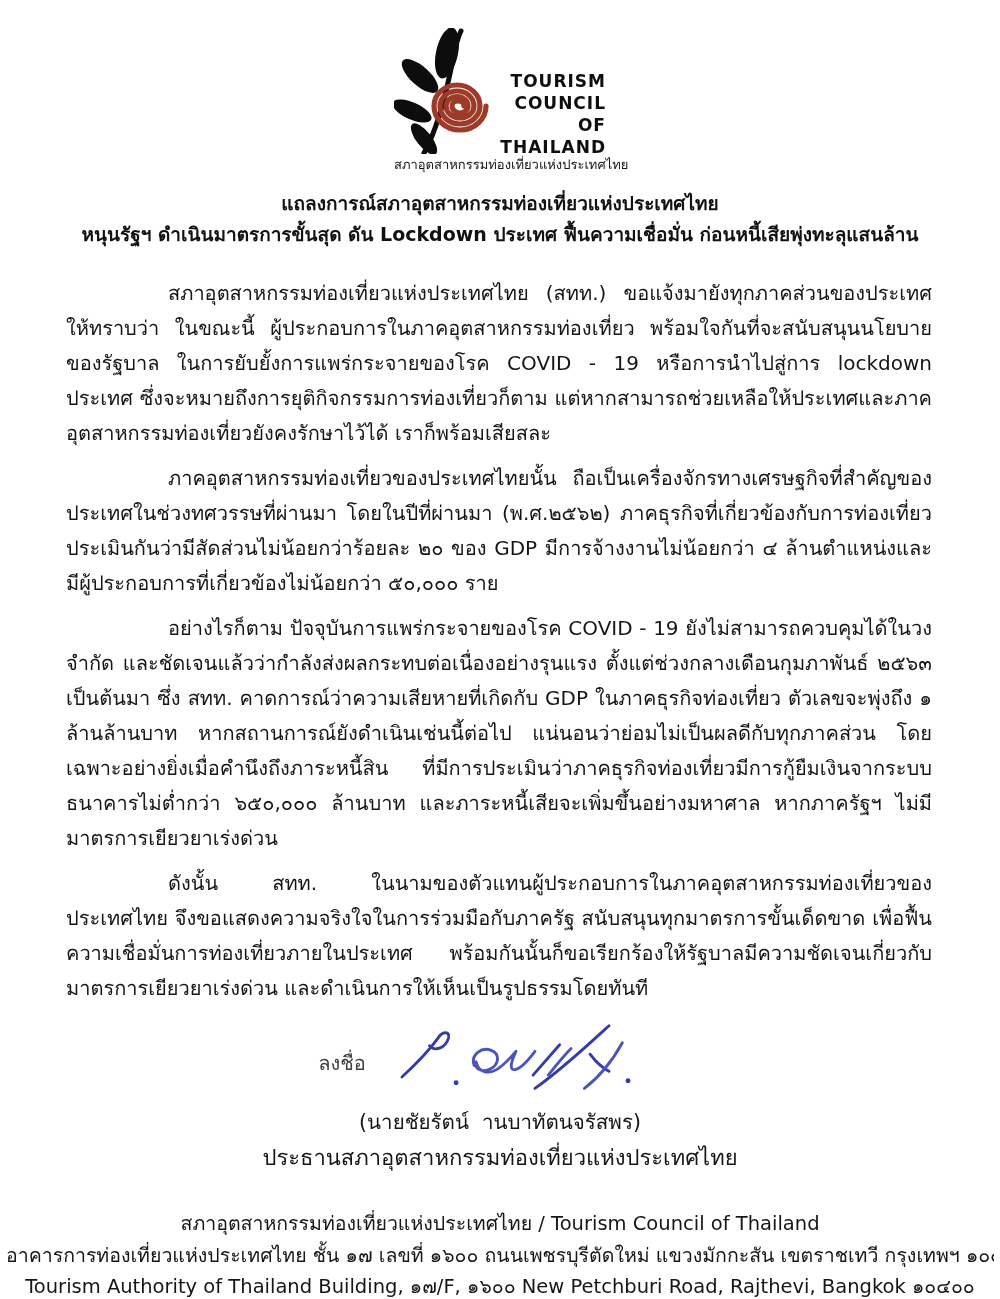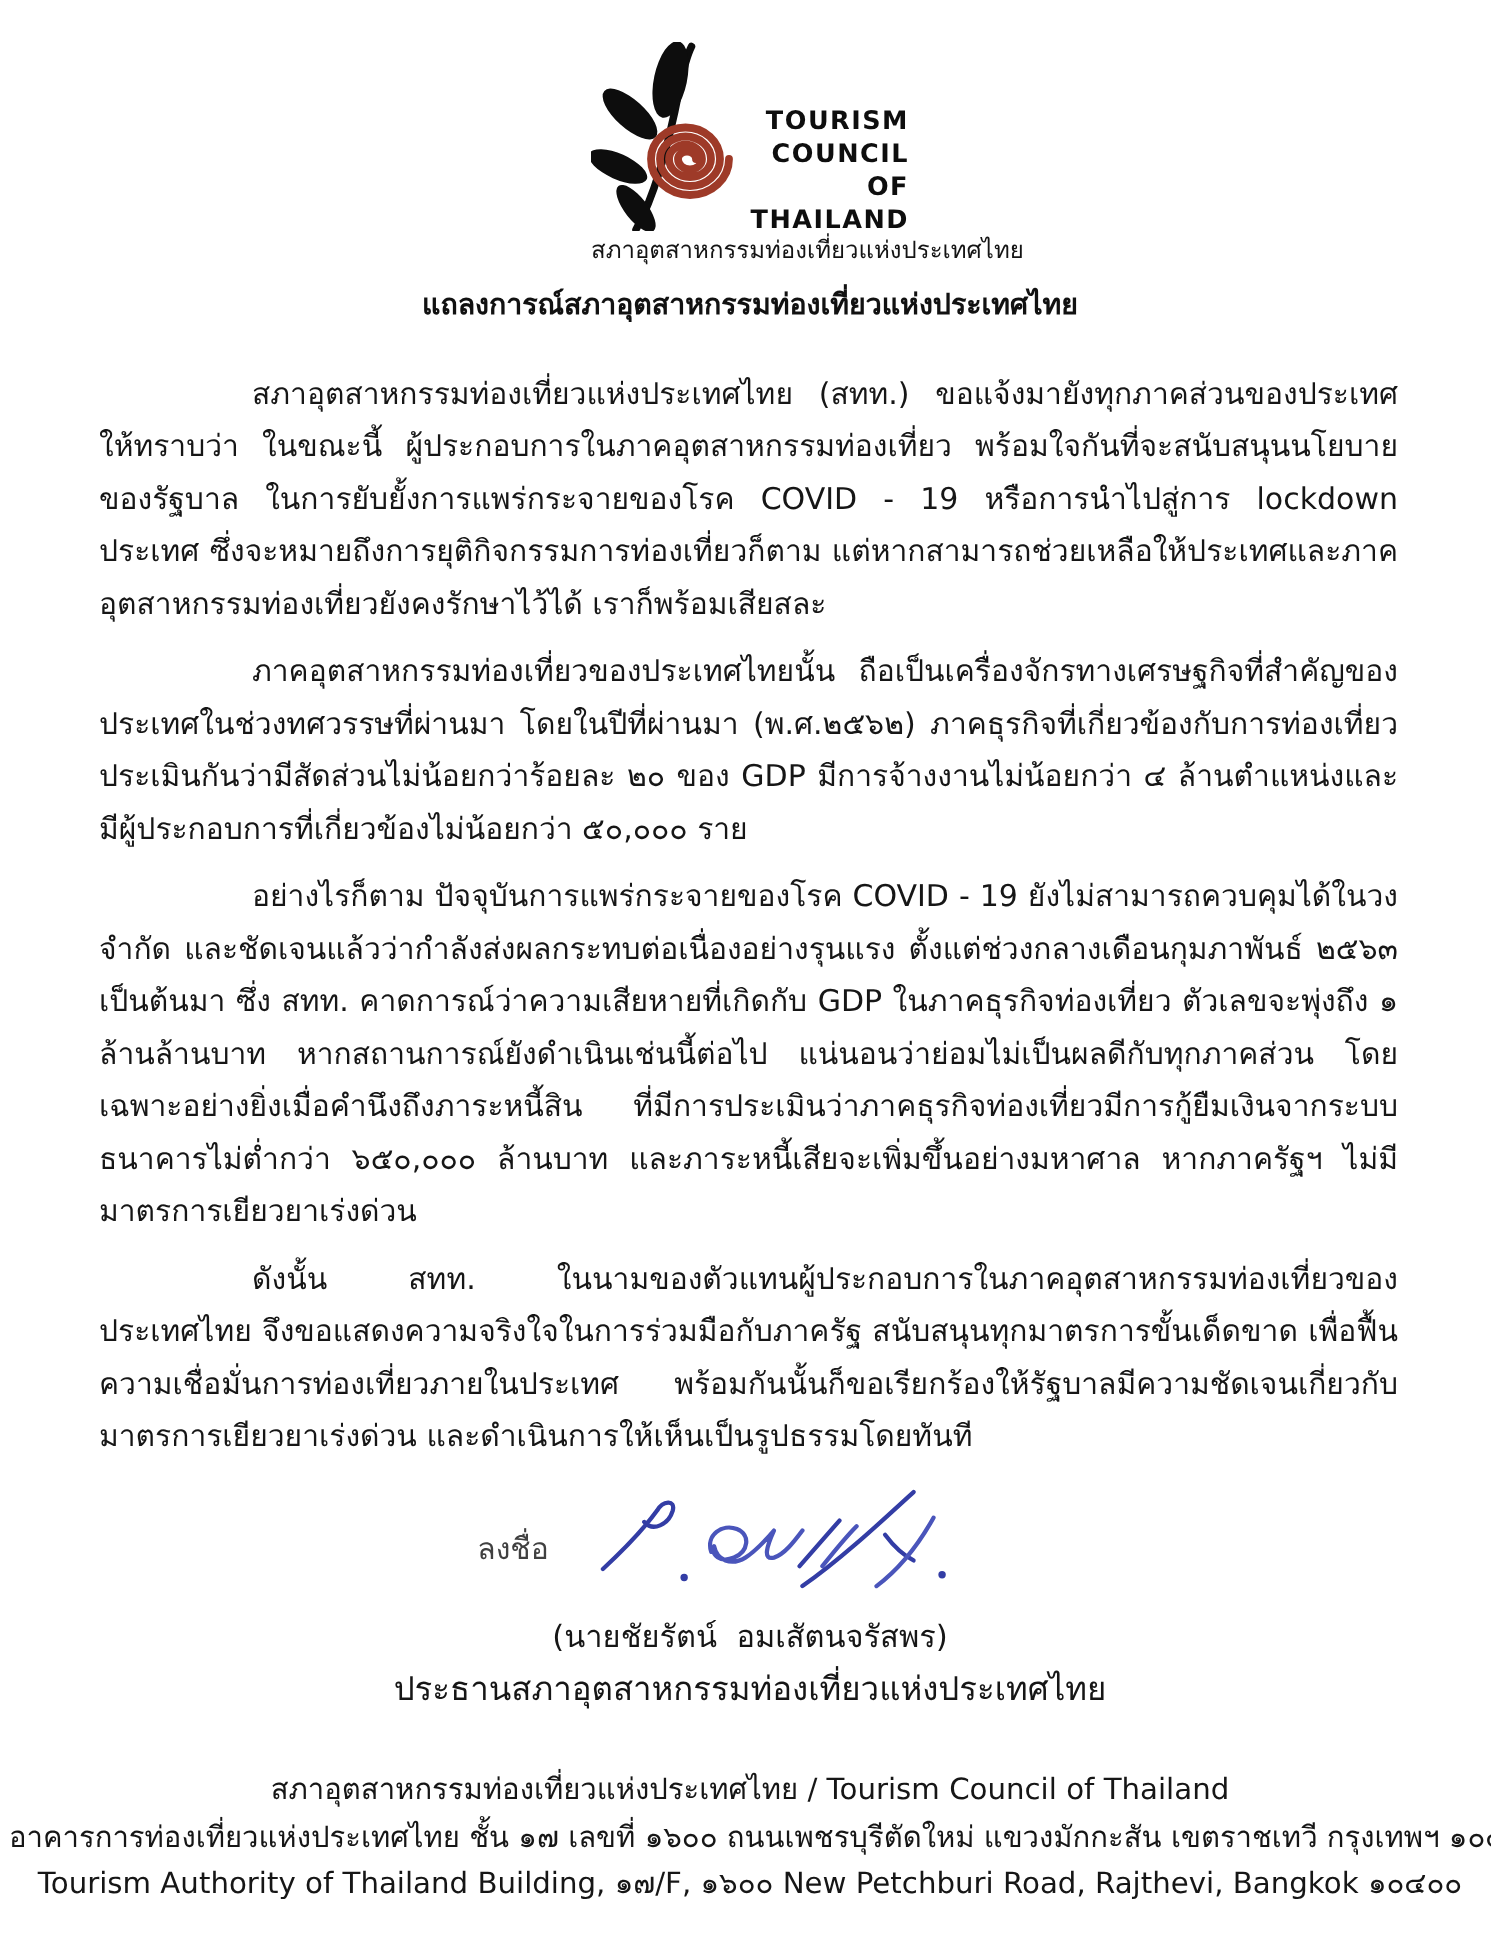--- a/index.html
+++ b/index.html
@@ -35,21 +35,21 @@
     font-weight: bold;
     color: #0e0e0e;
     letter-spacing: 1px;
     line-height: 22px;
     font-size: 17px;
   }
   .logo-sub {
     position: absolute;
     left: 0; right: 14px; top: 126px;
     text-align: center;
-    font-size: 16px;
+    font-size: 13px;
     color: #141414;
     white-space: nowrap;
   }
 
   
   .title-block {
     margin-top: 14px;
     text-align: center;
     font-weight: bold;
     font-size: 19px;
@@ -129,20 +129,21 @@
     <div class="logo-wordmark">
       <div>TOURISM</div>
       <div>COUNCIL</div>
       <div>OF THAILAND</div>
     </div>
     <div class="logo-sub">สภาอุตสาหกรรมท่องเที่ยวแห่งประเทศไทย</div>
   </div>
 
   <div class="title-block">
     <div>แถลงการณ์สภาอุตสาหกรรมท่องเที่ยวแห่งประเทศไทย</div>
+    <div>หนุนรัฐฯ ดำเนินมาตรการขั้นสุด ดัน Lockdown ประเทศ ฟื้นความเชื่อมั่น ก่อนหนี้เสียพุ่งทะลุแสนล้าน</div>
   </div>
 
   <div class="body-block">
     <p class="body-para">สภาอุตสาหกรรมท่องเที่ยวแห่งประเทศไทย (สทท.) ขอแจ้งมายังทุกภาคส่วนของประเทศให้ทราบว่า ในขณะนี้ ผู้ประกอบการในภาคอุตสาหกรรมท่องเที่ยว พร้อมใจกันที่จะสนับสนุนนโยบายของรัฐบาล ในการยับยั้งการแพร่กระจายของโรค COVID - 19 หรือการนำไปสู่การ lockdown ประเทศ ซึ่งจะหมายถึงการยุติกิจกรรมการท่องเที่ยวก็ตาม แต่หากสามารถช่วยเหลือให้ประเทศและภาคอุตสาหกรรมท่องเที่ยวยังคงรักษาไว้ได้ เราก็พร้อมเสียสละ</p>
     <p class="body-para">ภาคอุตสาหกรรมท่องเที่ยวของประเทศไทยนั้น ถือเป็นเครื่องจักรทางเศรษฐกิจที่สำคัญของประเทศในช่วงทศวรรษที่ผ่านมา โดยในปีที่ผ่านมา (พ.ศ.๒๕๖๒) ภาคธุรกิจที่เกี่ยวข้องกับการท่องเที่ยว ประเมินกันว่ามีสัดส่วนไม่น้อยกว่าร้อยละ ๒๐ ของ GDP มีการจ้างงานไม่น้อยกว่า ๔ ล้านตำแหน่งและมีผู้ประกอบการที่เกี่ยวข้องไม่น้อยกว่า ๕๐,๐๐๐ ราย</p>
     <p class="body-para">อย่างไรก็ตาม ปัจจุบันการแพร่กระจายของโรค COVID - 19 ยังไม่สามารถควบคุมได้ในวงจำกัด และชัดเจนแล้วว่ากำลังส่งผลกระทบต่อเนื่องอย่างรุนแรง ตั้งแต่ช่วงกลางเดือนกุมภาพันธ์ ๒๕๖๓ เป็นต้นมา ซึ่ง สทท. คาดการณ์ว่าความเสียหายที่เกิดกับ GDP ในภาคธุรกิจท่องเที่ยว ตัวเลขจะพุ่งถึง ๑ ล้านล้านบาท หากสถานการณ์ยังดำเนินเช่นนี้ต่อไป แน่นอนว่าย่อมไม่เป็นผลดีกับทุกภาคส่วน โดยเฉพาะอย่างยิ่งเมื่อคำนึงถึงภาระหนี้สิน ที่มีการประเมินว่าภาคธุรกิจท่องเที่ยวมีการกู้ยืมเงินจากระบบธนาคารไม่ต่ำกว่า ๖๕๐,๐๐๐ ล้านบาท และภาระหนี้เสียจะเพิ่มขึ้นอย่างมหาศาล หากภาครัฐฯ ไม่มีมาตรการเยียวยาเร่งด่วน</p>
     <p class="body-para">ดังนั้น สทท. ในนามของตัวแทนผู้ประกอบการในภาคอุตสาหกรรมท่องเที่ยวของประเทศไทย จึงขอแสดงความจริงใจในการร่วมมือกับภาครัฐ สนับสนุนทุกมาตรการขั้นเด็ดขาด เพื่อฟื้นความเชื่อมั่นการท่องเที่ยวภายในประเทศ พร้อมกันนั้นก็ขอเรียกร้องให้รัฐบาลมีความชัดเจนเกี่ยวกับมาตรการเยียวยาเร่งด่วน และดำเนินการให้เห็นเป็นรูปธรรมโดยทันที</p>
   </div>
 
   <div class="sig-row">
@@ -154,21 +155,21 @@
         <path d="M144 58 L172 26"></path>
         <path d="M160 58 C168 48 176 38 184 30" stroke="#4a55bb"></path>
         <path d="M224 6 C200 28 172 54 146 72"></path>
         <path d="M204 36 C210 44 216 50 224 54"></path>
         <path d="M238 24 C228 42 214 60 198 72" stroke="#4a55bb"></path>
       </g>
       <circle cx="63" cy="66" r="2.6" fill="#333da5"></circle>
       <circle cx="244" cy="64" r="2.6" fill="#333da5"></circle>
     </svg>
   </div>
-  <div class="sig-name">(นายชัยรัตน์  อมเสัตนจรัสพร)</div>
+  <div class="sig-name">(นายชัยรัตน์  านบาทัตนจรัสพร)</div>
   <div class="sig-pos">ประธานสภาอุตสาหกรรมท่องเที่ยวแห่งประเทศไทย</div>
 
   <div class="footer-block">
     <div class="footer-line">สภาอุตสาหกรรมท่องเที่ยวแห่งประเทศไทย / Tourism Council of Thailand</div>
     <div class="footer-line">อาคารการท่องเที่ยวแห่งประเทศไทย ชั้น ๑๗ เลขที่ ๑๖๐๐ ถนนเพชรบุรีตัดใหม่ แขวงมักกะสัน เขตราชเทวี กรุงเทพฯ ๑๐๔๐๐</div>
     <div class="footer-line">Tourism Authority of Thailand Building, ๑๗/F, ๑๖๐๐ New Petchburi Road, Rajthevi, Bangkok ๑๐๔๐๐</div>
 
   </div>
 
 </div>

